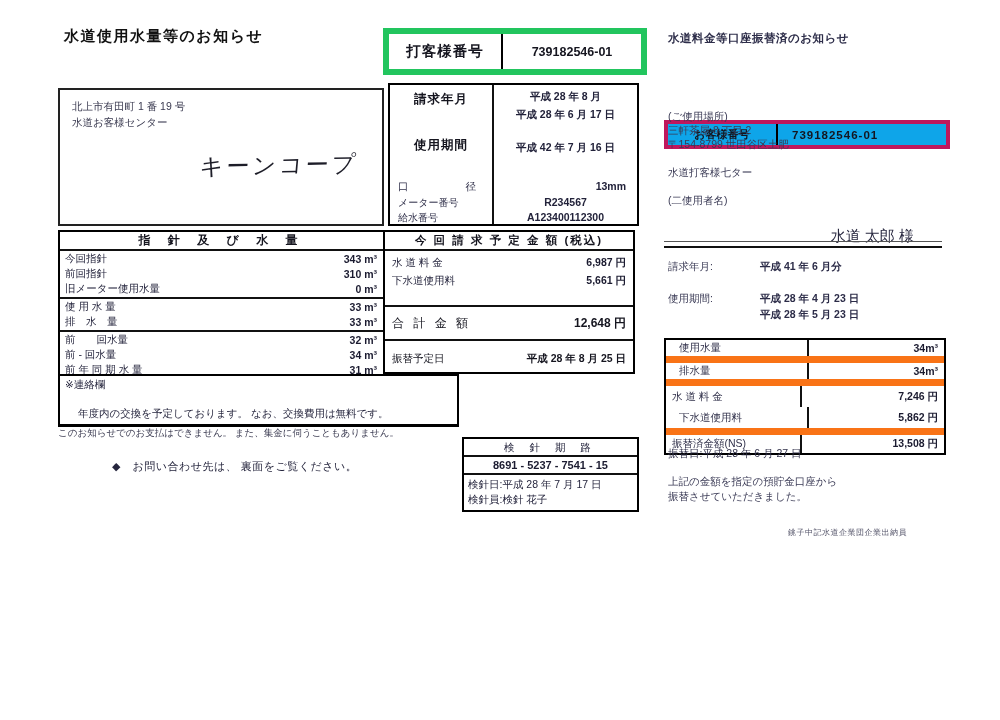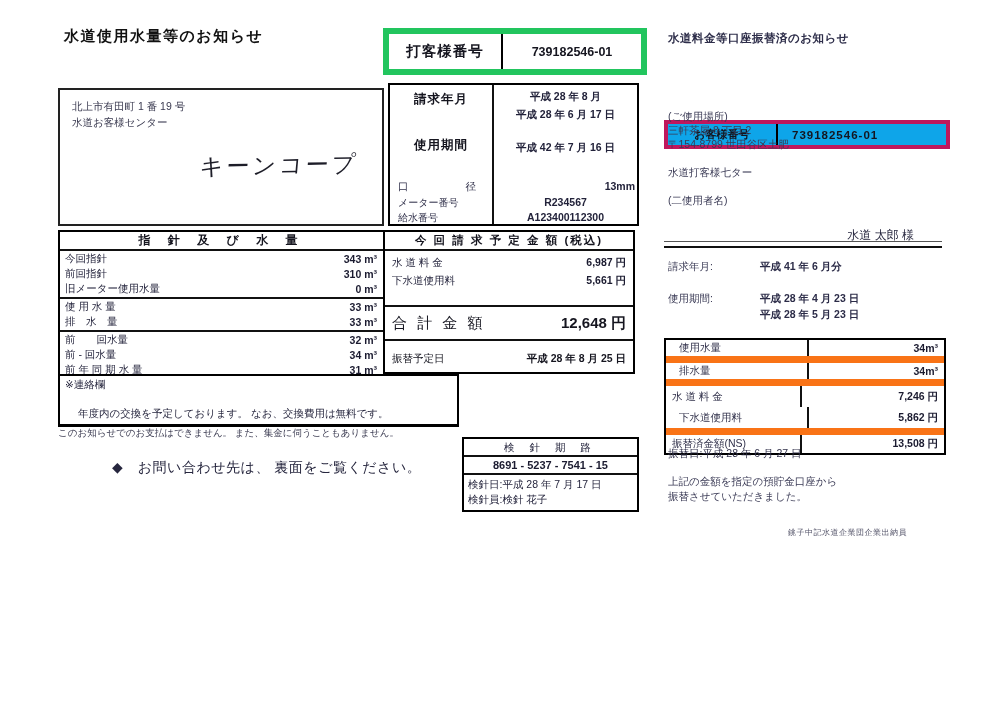--- a/index.html
+++ b/index.html
@@ -33,64 +33,64 @@
   .bill-box{left:388px;top:83px;width:247px;height:139px;border:2px solid #000;background:#fff;}
   .bill-left{position:absolute;left:0;top:0;bottom:0;width:102px;border-right:2px solid #111;}
   .bl-bill{position:absolute;top:6px;left:0;right:0;text-align:center;font-weight:bold;font-size:12.5px;letter-spacing:1px;}
   .bl-period{position:absolute;top:52px;left:0;right:0;text-align:center;font-weight:bold;font-size:12.5px;letter-spacing:1px;}
   .bl-dia{position:absolute;top:95px;left:8px;width:78px;display:flex;justify-content:space-between;font-size:10.5px;color:#30304a;}
   .bl-meter{position:absolute;top:111px;left:8px;font-size:10px;color:#30304a;}
   .bl-supply{position:absolute;top:126px;left:8px;font-size:10px;color:#30304a;}
   .bill-right{position:absolute;left:104px;right:0;top:0;bottom:0;}
   .br-line{position:absolute;left:0;right:0;text-align:center;font-size:10.5px;font-weight:600;color:#22223a;}
   .br1{top:5px;} .br2{top:23px;} .br3{top:56px;}
-  .br4{top:95px;text-align:right;padding-right:2px;}
+  .br4{top:95px;text-align:right;padding-right:11px;}
   .br5{top:111px;} .br6{top:126px;}
 
   
   .reading-table{left:58px;top:230px;width:325px;height:144px;border:2px solid #000;border-right:none;border-bottom:none;background:#fff;box-sizing:border-box;}
   .rt-head{height:17px;line-height:17px;border-bottom:2px solid #111;text-align:center;font-weight:bold;font-size:12px;letter-spacing:7px;}
   .rt-row{display:flex;justify-content:space-between;align-items:center;height:15.4px;padding:0 6px 0 5px;font-size:10.5px;color:#26263e;}
   .rt-row .val{font-weight:bold;color:#1b1b30;}
   .bb2{border-bottom:2px solid #111;}
 
   
   .amount-table{left:383px;top:230px;width:252px;height:144px;border:2px solid #000;background:#fff;box-sizing:border-box;}
   .at-head{height:17px;line-height:17px;border-bottom:2px solid #111;text-align:center;font-weight:bold;font-size:11.5px;letter-spacing:2px;}
   .at-group1{height:51px;border-bottom:2px solid #111;padding-top:3px;}
   .at-row{display:flex;justify-content:space-between;padding:2px 7px;font-size:10.5px;color:#26263e;}
   .at-row .val{font-weight:bold;color:#1b1b30;}
-  .at-group2{height:32px;border-bottom:2px solid #111;display:flex;align-items:center;justify-content:space-between;padding:0 7px;font-size:15px;}
+  .at-group2{height:32px;border-bottom:2px solid #111;display:flex;align-items:center;justify-content:space-between;padding:0 7px;font-size:12px;}
   .at-group2 .val{font-weight:bold;}
   .at-group3{height:36px;display:flex;align-items:center;justify-content:space-between;padding:0 7px;font-size:10.5px;}
   .at-group3 .val{font-weight:600;}
   .ls2{letter-spacing:3px;}
 
   
   .notes-box{left:58px;top:374px;width:397px;height:48px;border:2px solid #000;border-bottom:3px solid #000;background:#fff;box-sizing:content-box;}
   .nb-title{position:absolute;left:5px;top:2px;font-size:10.5px;color:#26263e;}
   .nb-l1{position:absolute;left:18px;top:16px;font-size:10.5px;color:#26263e;white-space:nowrap;}
   .nb-l2{position:absolute;left:18px;top:31px;font-size:10.5px;color:#26263e;white-space:nowrap;}
   .strip{left:58px;top:427px;width:402px;font-size:9.5px;color:#3c3c52;white-space:nowrap;}
-  .contact-line{left:112px;top:459px;font-size:14px;color:#26263e;letter-spacing:0.5px;}
+  .contact-line{left:112px;top:459px;font-size:11px;color:#26263e;letter-spacing:0.5px;}
 
   
   .inspect-box{left:462px;top:437px;width:173px;border:2px solid #000;background:#fff;}
   .insp-head{height:16px;line-height:16px;text-align:center;letter-spacing:6px;font-size:10.5px;border-bottom:2px solid #111;color:#26263e;}
   .insp-route{height:16px;line-height:16px;text-align:center;font-weight:bold;font-size:11px;border-bottom:2px solid #111;color:#1b1b30;}
   .insp-lines{padding:2px 4px 3px 4px;font-size:10.5px;line-height:15px;color:#26263e;}
 
   
   .r-txt{font-size:10.5px;color:#3a3a55;}
   .rp-place{left:668px;top:110px;}
   .rp-a1{left:668px;top:124px;}
   .rp-a2{left:668px;top:138px;}
   .rp-office{left:668px;top:166px;}
   .rp-user{left:668px;top:194px;}
-  .rp-name{left:664px;top:227px;width:278px;text-align:right;padding-right:28px;font-size:12px;color:#26263e;box-sizing:border-box;}
+  .rp-name{left:664px;top:227px;width:278px;text-align:right;padding-right:28px;font-size:15px;color:#26263e;box-sizing:border-box;}
   .name-rule{left:664px;top:241px;width:278px;height:4px;border-top:1px solid #555;border-bottom:2px solid #111;}
   .rp-bm-l{left:668px;top:260px;}
   .rp-bm-v{left:760px;top:260px;font-weight:600;color:#2c2c48;}
   .rp-pe-l{left:668px;top:292px;}
   .rp-pe-1{left:760px;top:292px;font-weight:600;color:#2c2c48;}
   .rp-pe-2{left:760px;top:308px;font-weight:600;color:#2c2c48;}
 
   .r-table{left:664px;top:338px;width:278px;border:2px solid #000;background:#fff;}
   .sum-row{display:flex;align-items:stretch;font-size:10.5px;color:#30304a;}
   .sum-row .lbl{width:136px;padding-left:6px;border-right:2px solid #111;display:flex;align-items:center;box-sizing:border-box;}

